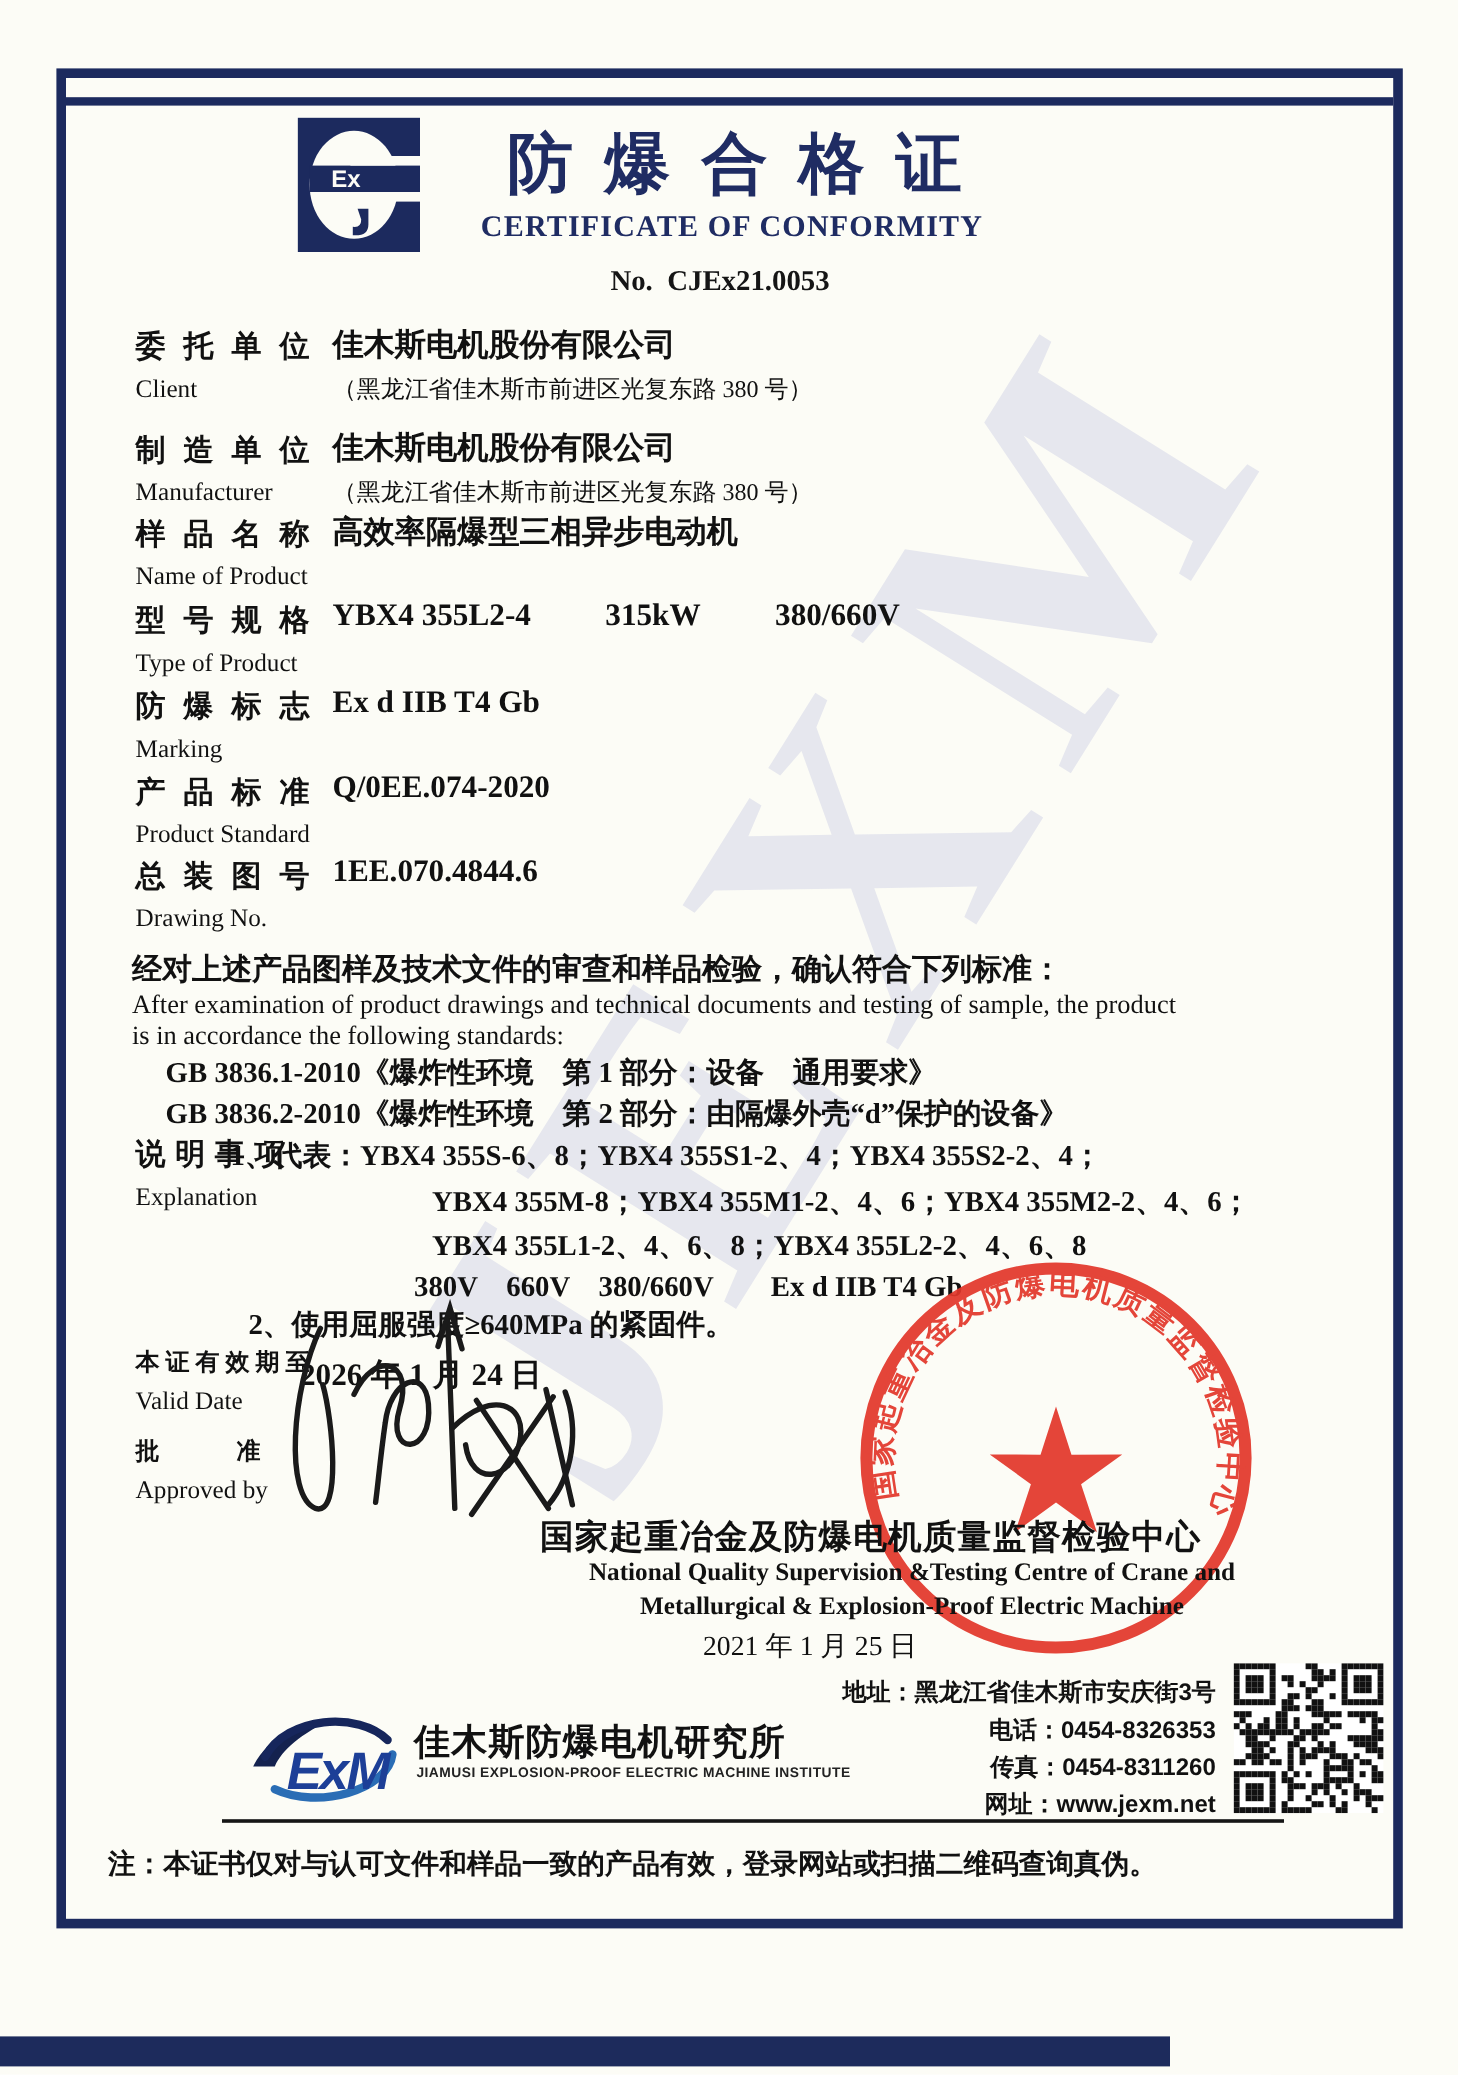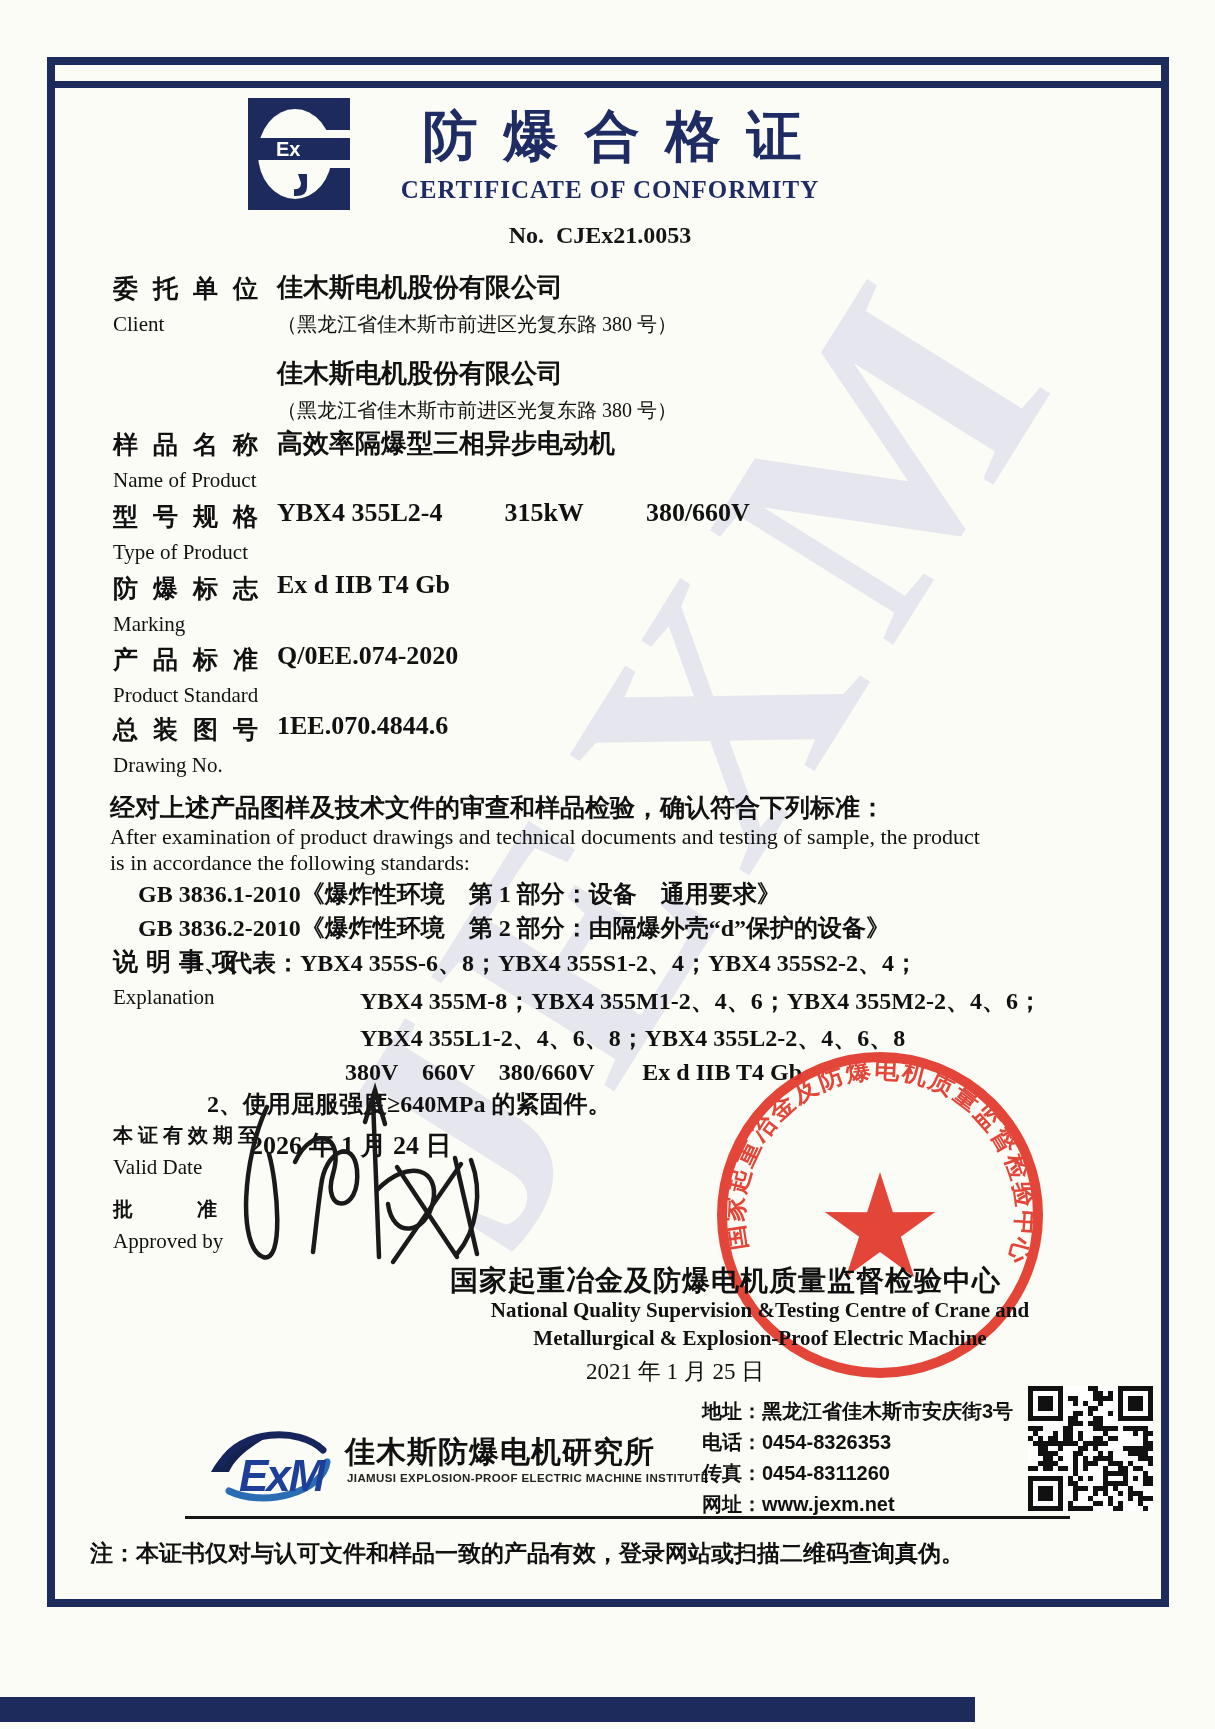--- a/index.html
+++ b/index.html
@@ -54,21 +54,21 @@
              font-weight:bold;z-index:6;}
   .issue-date{position:absolute;left:560px;top:1356px;width:230px;text-align:center;font-size:23px;
               font-weight:normal;z-index:6;}
   
   .jexm-logo{position:absolute;left:203px;top:1418px;z-index:3;}
   .inst-cn{position:absolute;left:345px;top:1432px;font-size:30px;font-weight:bold;
            font-family:"Liberation Sans","DejaVu Sans",sans-serif;letter-spacing:1px;z-index:3;}
   .inst-en{position:absolute;left:347px;top:1472px;font-size:11.5px;font-weight:bold;
            font-family:"Liberation Sans","DejaVu Sans",sans-serif;letter-spacing:0.4px;color:#222;z-index:3;}
   .contact{position:absolute;left:702px;top:1396px;font-size:20px;font-weight:bold;
-           font-family:"Liberation Sans","DejaVu Sans",sans-serif;line-height:31px;z-index:6;}
+           font-family:"Liberation Sans","DejaVu Sans",sans-serif;line-height:31px;z-index:6;text-align:right;}
   .qr{position:absolute;left:1028px;top:1386px;z-index:3;}
   .sep-line{position:absolute;left:185px;top:1516px;width:885px;height:3px;background:#161616;z-index:3;}
   .note{position:absolute;left:90px;top:1538px;width:1035px;font-size:23px;
         font-weight:bold;z-index:3;}
 </style>
 </head>
 <body>
 
 <div class="page">
 
@@ -93,20 +93,24 @@
 
   <div class="flabel" style="top:272px">
     <div class="cn">委托单位</div>
     <div class="en">Client</div>
   </div>
   <div class="fval" style="top:270px">
     <div class="v">佳木斯电机股份有限公司</div>
     <div class="d">（黑龙江省佳木斯市前进区光复东路 380 号）</div>
   </div>
 
+  <div class="flabel" style="top:358px">
+    <div class="cn">制造单位</div>
+    <div class="en">Manufacturer</div>
+  </div>
   <div class="fval" style="top:356px">
     <div class="v">佳木斯电机股份有限公司</div>
     <div class="d">（黑龙江省佳木斯市前进区光复东路 380 号）</div>
   </div>
 
   <div class="flabel" style="top:428px">
     <div class="cn">样品名称</div>
     <div class="en">Name of Product</div>
   </div>
   <div class="fval" style="top:426px">

